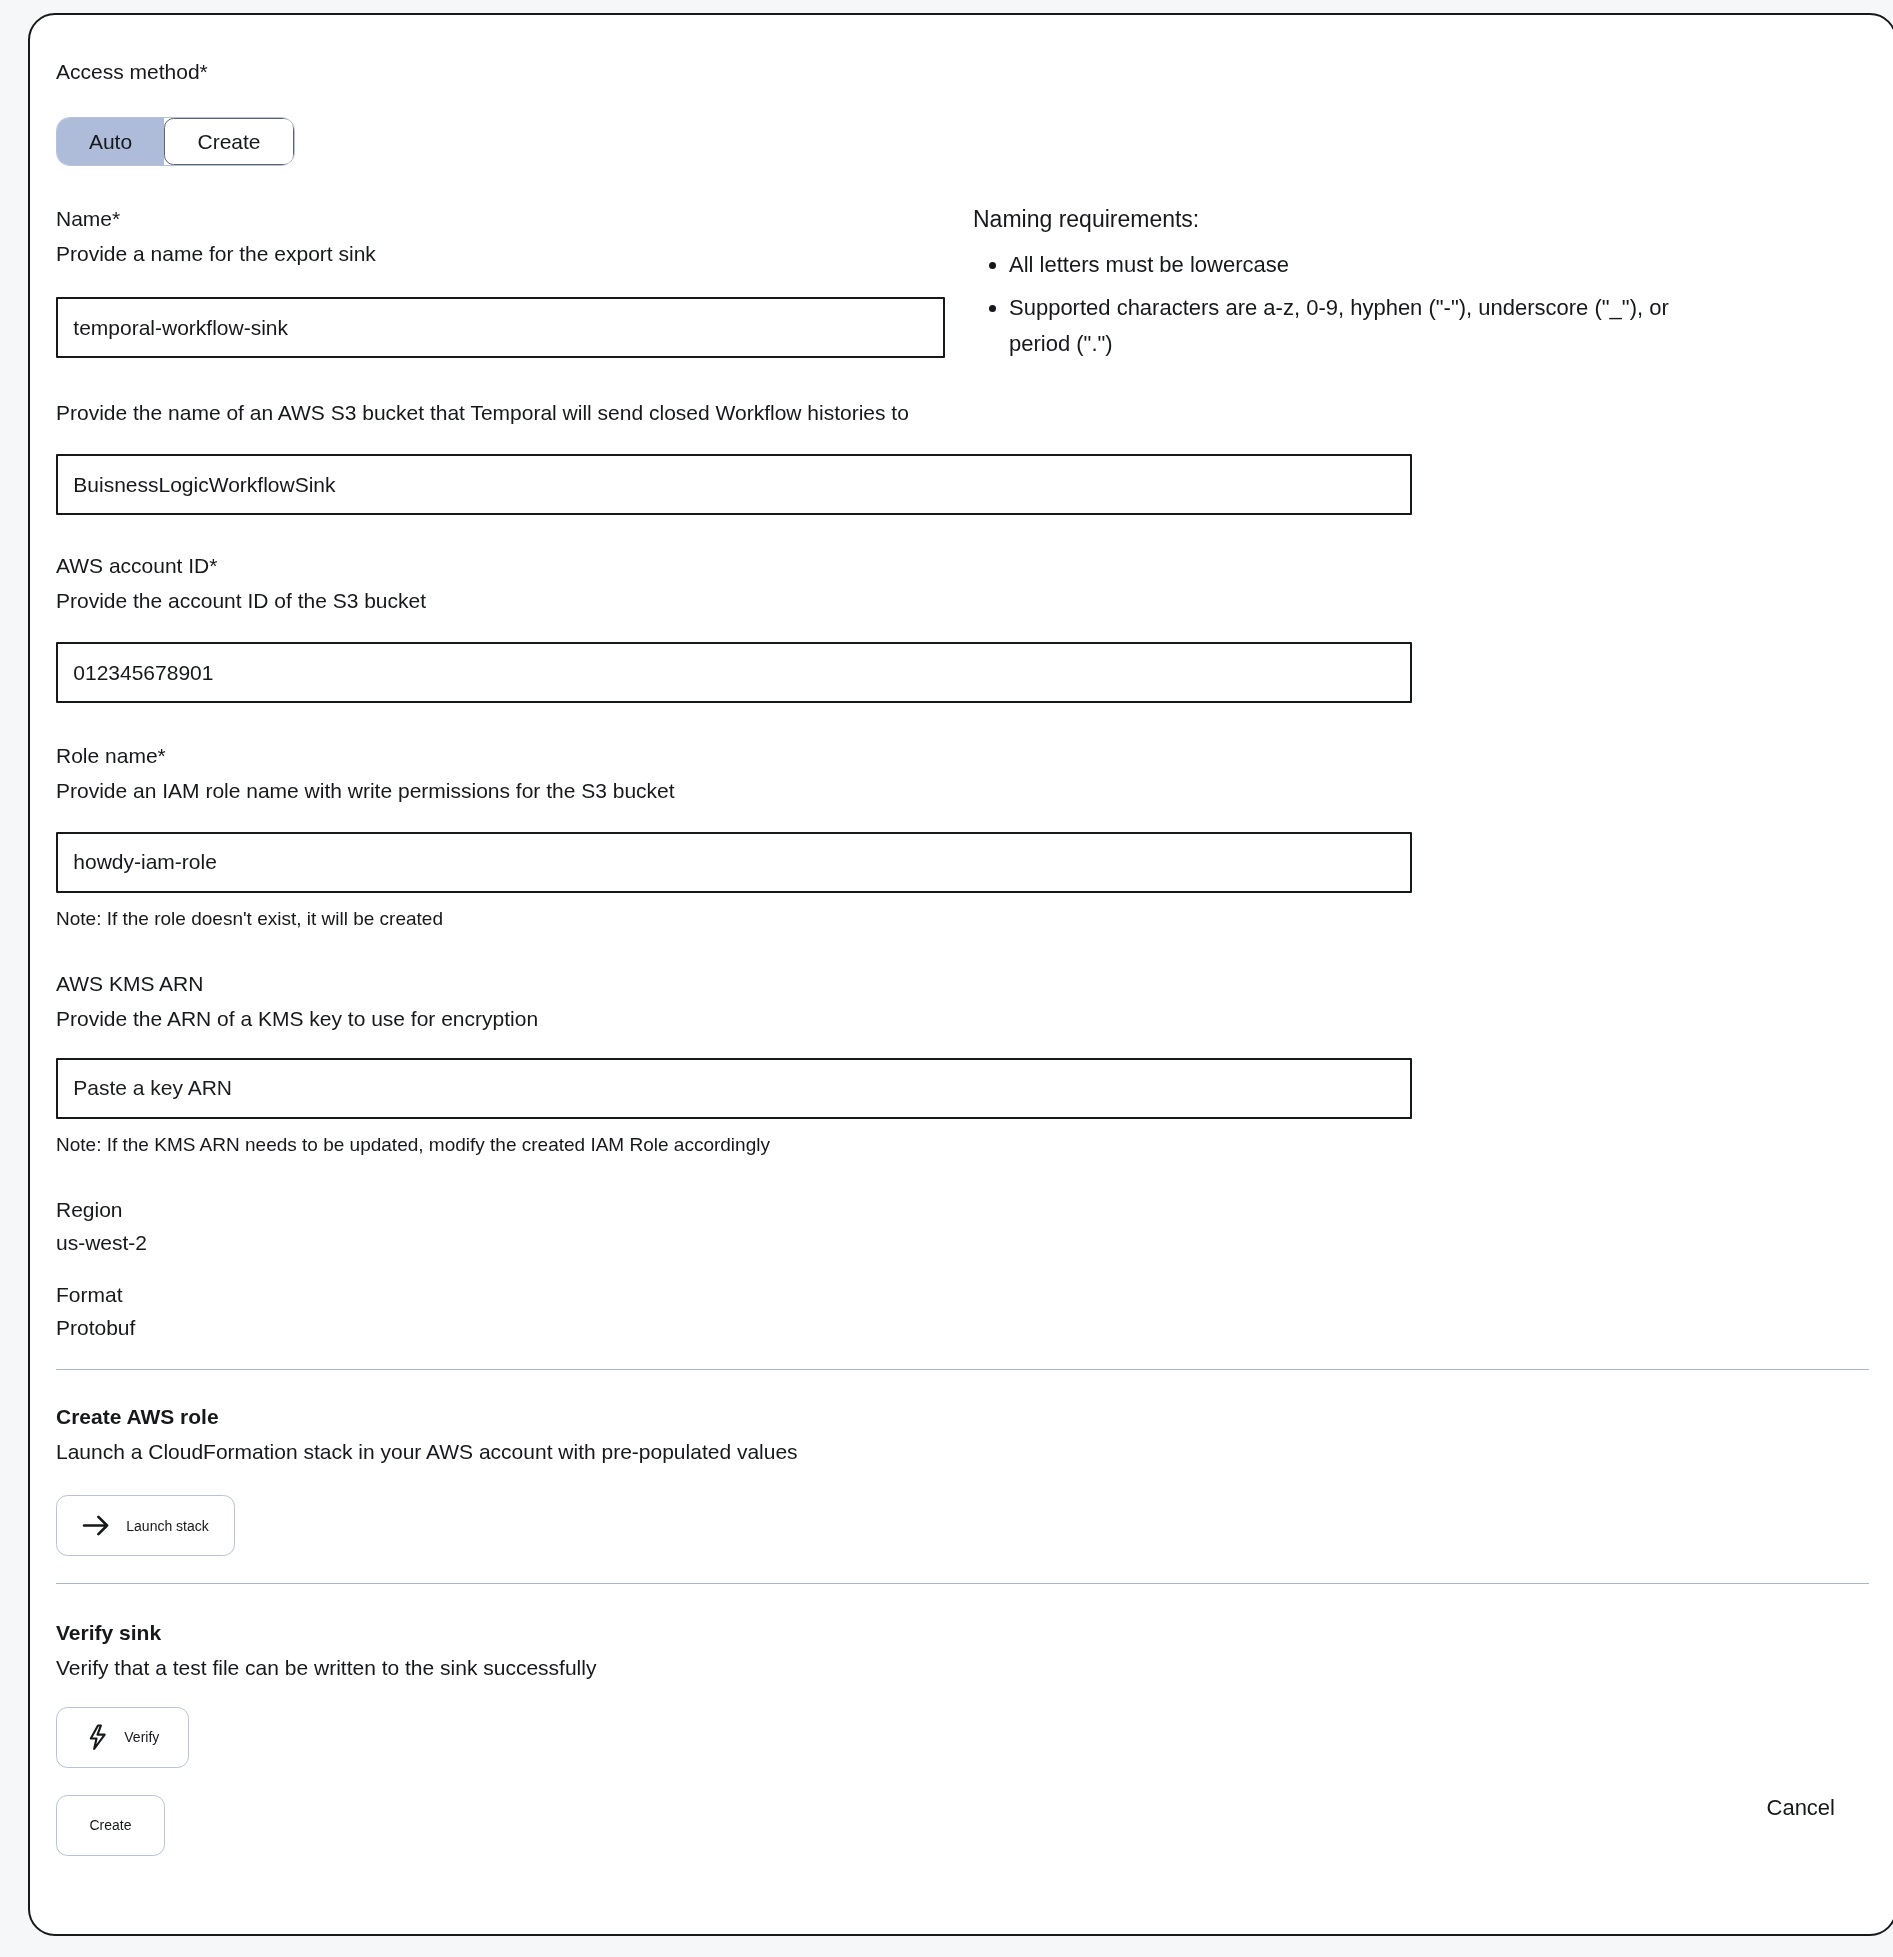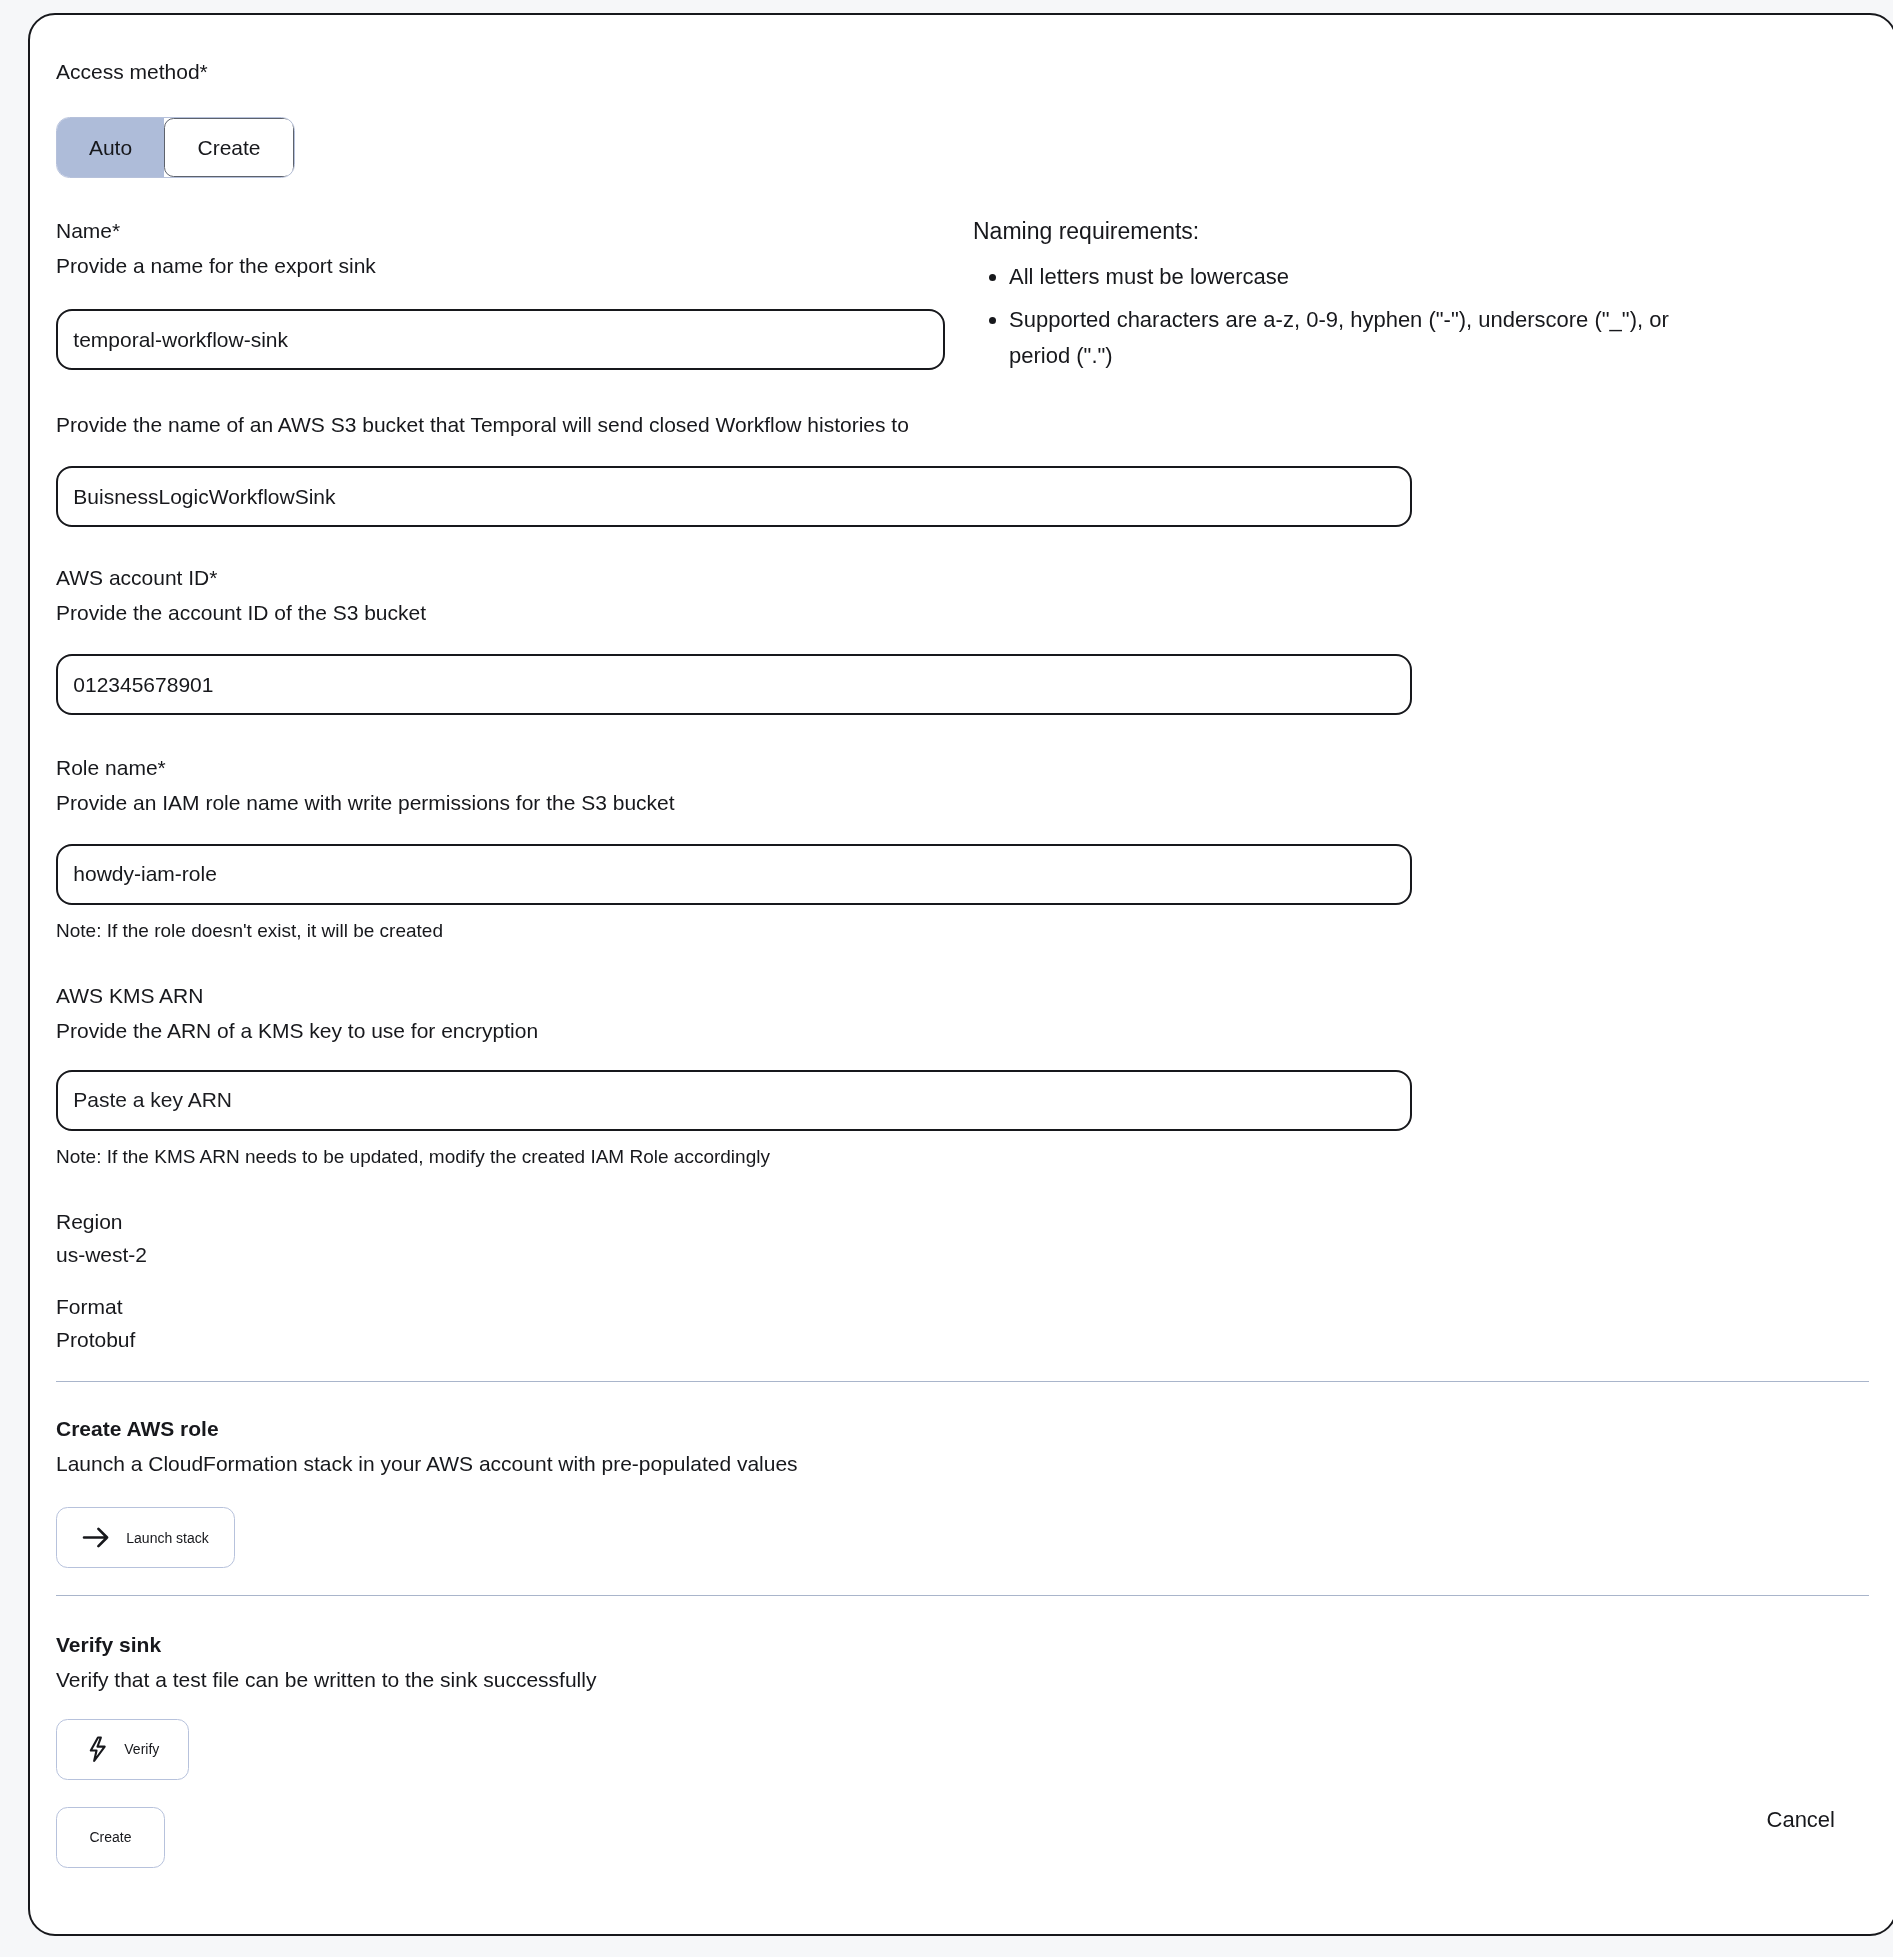--- a/index.html
+++ b/index.html
@@ -21,21 +21,21 @@
   }
   .label { font-size: 21px; line-height: 29px; color: #17181c; }
   .desc  { font-size: 21px; line-height: 29px; color: #17181c; margin-top: 5.7px; }
   .note  { font-size: 19px; line-height: 25px; color: #17181c; margin-top: 13.4px; }
   .bold-title { font-size: 21px; line-height: 29px; font-weight: 700; }
 
   
   .toggle {
     margin-top: 31px;
     display: inline-flex;
-    height: 61px;
+    height: 49px;
     border: 1.9px solid #b6c1db;
     border-radius: 13.4px;
     overflow: hidden;
     background: #ffffff;
   }
   .toggle .seg {
     display: flex; align-items: center; justify-content: center;
     font-size: 21px; height: 100%;
     cursor: pointer;
   }
@@ -57,21 +57,21 @@
 
   .req-title { font-size: 23px; line-height: 31px; }
   .req-list { list-style: disc; margin-top: 11.5px; padding-left: 36px; }
   .req-list li { font-size: 22px; line-height: 36px; margin-top: 7.6px; }
   .req-list li span { display: block; }
 
   .text-input {
     display: block;
     height: 61px;
     border: 2.9px solid #17181c;
-    border-radius: 16px;
+    border-radius: 1px;
     background: #ffffff;
     font-family: "Liberation Sans", sans-serif;
     font-size: 21px;
     color: #17181c;
     padding: 0 15.3px;
     margin-top: 27px;
     outline: none;
   }
   .text-input::placeholder { color: #1b1c20; opacity: 1; }
   .w-name { width: 889px; margin-top: 29px; }

